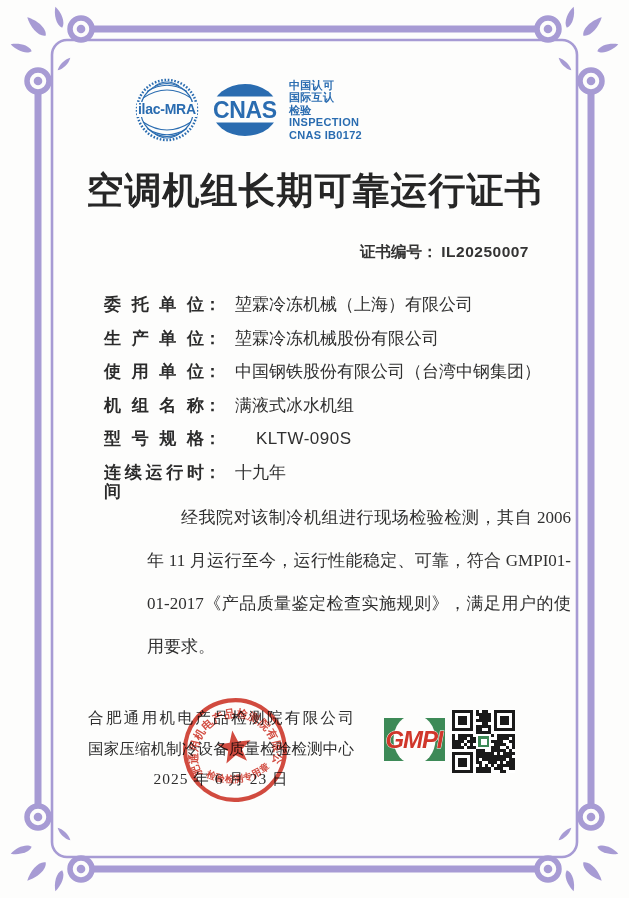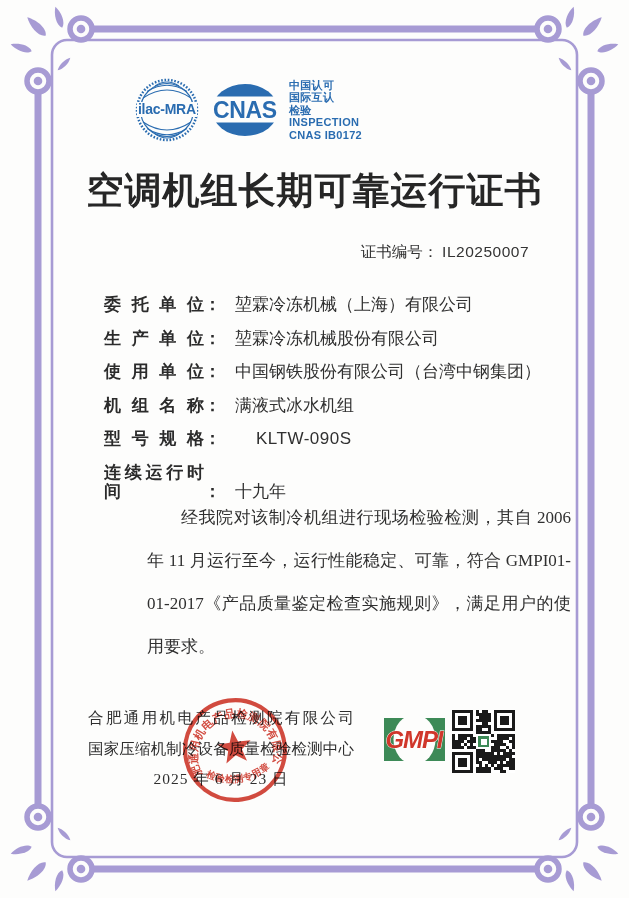--- a/index.html
+++ b/index.html
@@ -13,26 +13,26 @@
   .border-svg{position:absolute;inset:0;pointer-events:none;}
   
   .accred{position:absolute;left:133px;top:76px;display:flex;align-items:center;gap:9px;}
   .accred-lines{display:flex;flex-direction:column;justify-content:center;line-height:12.5px;
     font-family:"Liberation Sans","DejaVu Sans",sans-serif;font-weight:700;
     font-size:11px;color:#2a6cb0;letter-spacing:.3px;}
   
   .title{position:absolute;left:0;top:166px;width:100%;text-align:center;
     font-size:37px;font-weight:700;letter-spacing:1px;color:#262626;}
   
-  .certno{position:absolute;top:242px;right:100px;font-size:15.5px;color:#333;}
+  .certno{position:absolute;top:242px;right:100px;font-size:15.5px;color:#333;font-weight:bold;}
   .certno .num{font-family:"Liberation Sans","DejaVu Sans",sans-serif;letter-spacing:.5px;}
   
   .fields{position:absolute;left:104px;top:295px;display:flex;flex-direction:column;gap:14.5px;
     font-size:17px;}
-  .frow{display:flex;align-items:flex-end;line-height:19px;}
+  .frow{display:flex;align-items:flex-start;line-height:19px;}
   .flabel{display:inline-block;width:100px;font-weight:700;text-align:justify;text-align-last:justify;color:#2b2b2b;}
   .fcolon{font-weight:700;margin-right:14px;color:#2b2b2b;}
   .fvalue{color:#303030;}
   .latin{font-family:"Liberation Sans","DejaVu Sans",sans-serif;letter-spacing:.5px;margin-left:21px;}
   
   .bodytext{position:absolute;left:103px;top:496px;width:424px;
     font-size:17px;line-height:43px;text-indent:2em;text-align:justify;color:#303030;margin-left:44px;}
   
   .issuer{position:absolute;left:88px;top:703px;width:266px;font-size:15.5px;line-height:30.5px;color:#2e2e2e;}
   .issuer .just{text-align:justify;text-align-last:justify;}

